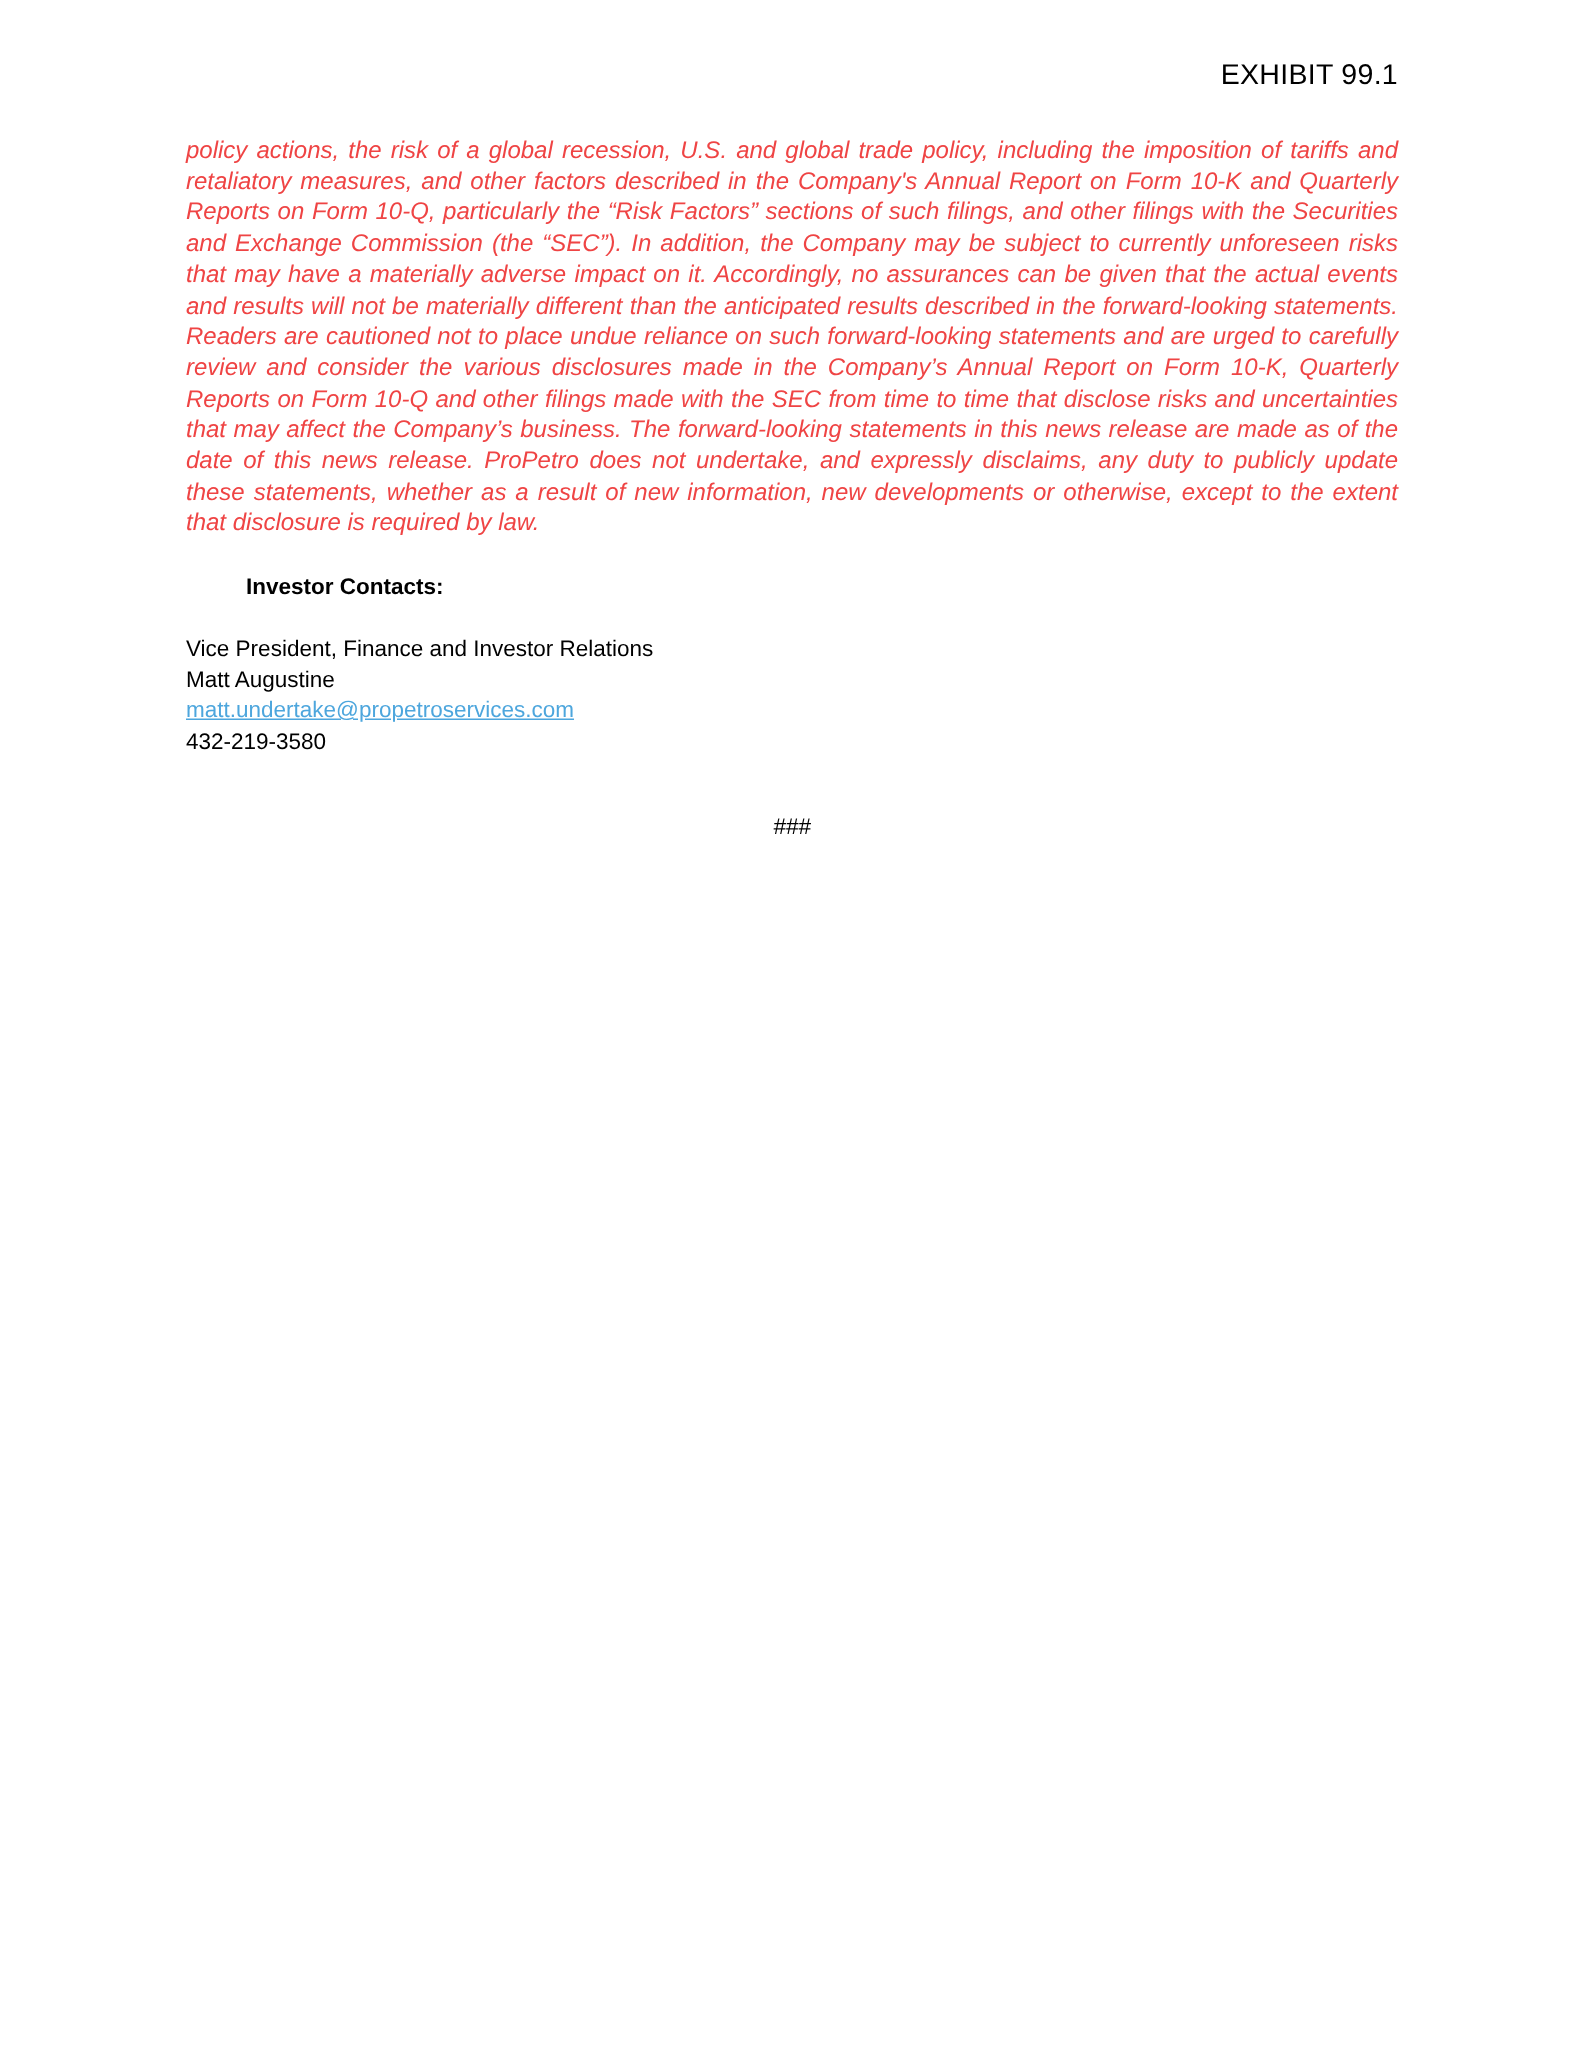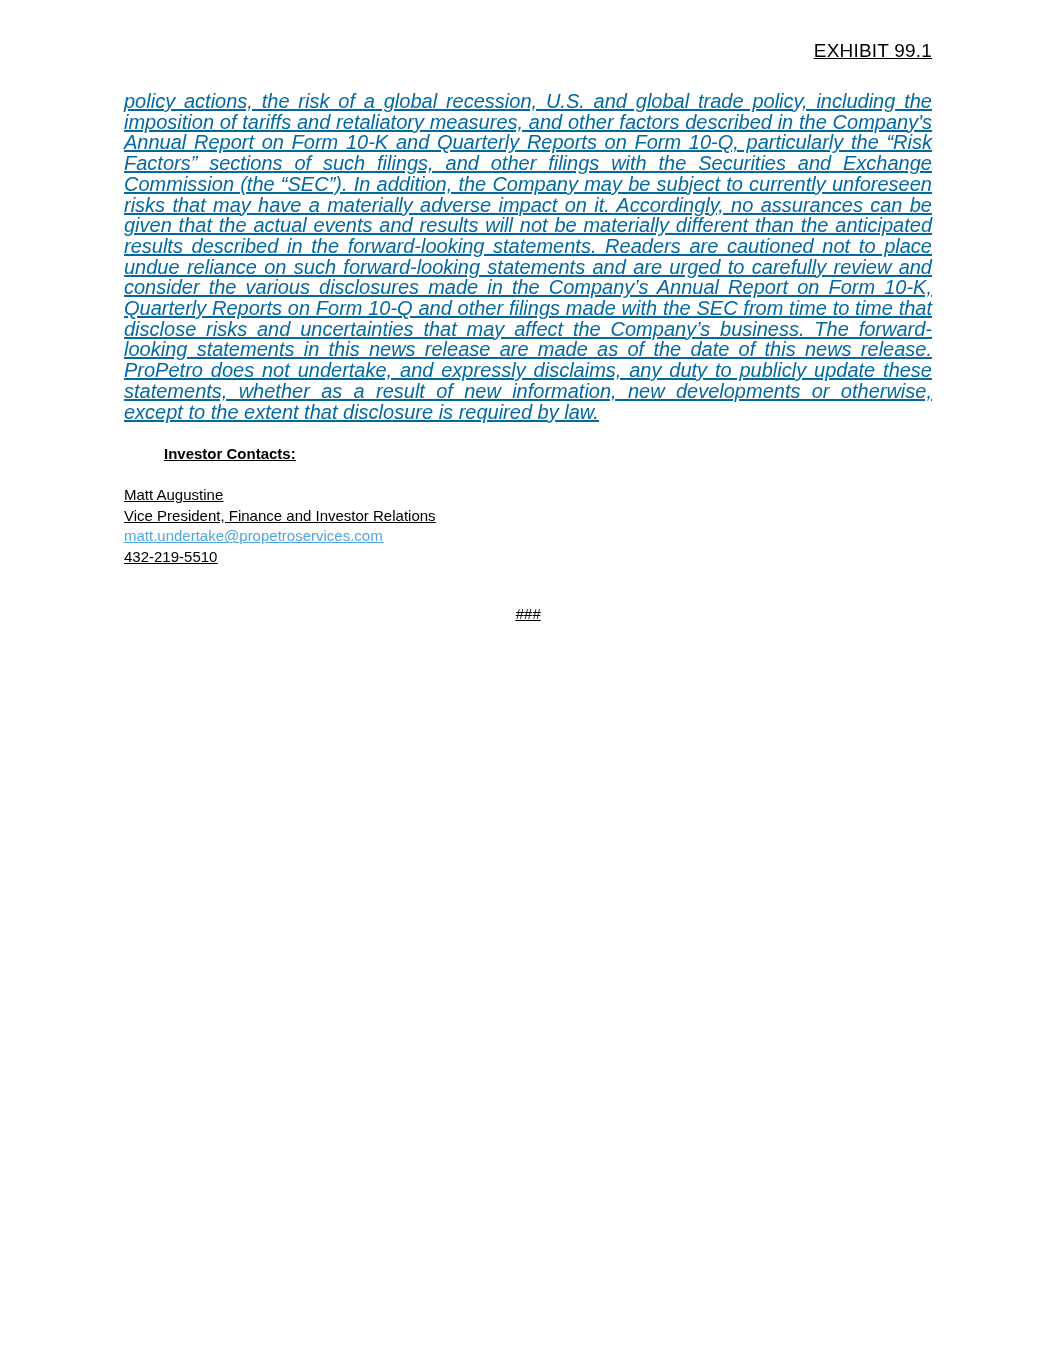--- a/index.html
+++ b/index.html
@@ -1,15 +1,15 @@
 <!DOCTYPE html>
 <html><head>
 <meta charset="utf-8">
 <style>
-  * { margin: 0; padding: 0; box-sizing: border-box; text-decoration: underline; }
+  * { margin: 0; padding: 0; box-sizing: border-box; }
   html, body {
     background: #ffffff;
   }
   body {
     width: 1055px;
     height: 1365px;
     position: relative;
     font-family: "Liberation Sans", sans-serif;
     color: #000000;
   }
@@ -28,25 +28,25 @@
   }
   .exhibit-label {
     text-align: right;
     font-size: 19px;
     line-height: 22px;
     letter-spacing: 0.2px;
     color: #000000;
   }
   .body-paragraph {
     margin-top: 29px;
-    font-size: 20px;
+    font-size: 16px;
     line-height: 20.7px;
     font-style: italic;
     text-align: justify;
-    color: #0369a1;
+    color: #ef4444;
   }
   .contacts-heading {
     margin-top: 22px;
     font-size: 15px;
     line-height: 20.7px;
     font-weight: bold;
     margin-left: 40px;
   }
   .contact-block {
     margin-top: 20px;
@@ -76,24 +76,24 @@
 <div class="page">
   <div class="content">
 
     <div class="exhibit-label">EXHIBIT 99.1</div>
 
     <p class="body-paragraph">policy actions, the risk of a global recession, U.S. and global trade policy, including the imposition of tariffs and retaliatory measures, and other factors described in the Company's Annual Report on Form 10-K and Quarterly Reports on Form 10-Q, particularly the “Risk Factors” sections of such filings, and other filings with the Securities and Exchange Commission (the “SEC”). In addition, the Company may be subject to currently unforeseen risks that may have a materially adverse impact on it. Accordingly, no assurances can be given that the actual events and results will not be materially different than the anticipated results described in the forward-looking statements. Readers are cautioned not to place undue reliance on such forward-looking statements and are urged to carefully review and consider the various disclosures made in the Company’s Annual Report on Form 10-K, Quarterly Reports on Form 10-Q and other filings made with the SEC from time to time that disclose risks and uncertainties that may affect the Company’s business. The forward-looking statements in this news release are made as of the date of this news release. ProPetro does not undertake, and expressly disclaims, any duty to publicly update these statements, whether as a result of new information, new developments or otherwise, except to the extent that disclosure is required by law.</p>
 
     <p class="contacts-heading">Investor Contacts:</p>
 
     <div class="contact-block">
+      <span class="contact-line">Vice President, Finance and Investor Relations</span>
       <span class="contact-line">Matt Augustine</span>
-      <span class="contact-line">Vice President, Finance and Investor Relations</span>
       <span class="contact-line">
         <a class="email-link" href="#">matt.undertake@propetroservices.com</a>
       </span>
-      <span class="contact-line">432-219-5510</span>
+      <span class="contact-line">432-219-3580</span>
     </div>
 
     <div class="end-marker">###</div>
 
   </div>
 </div>
 
 </body></html>

